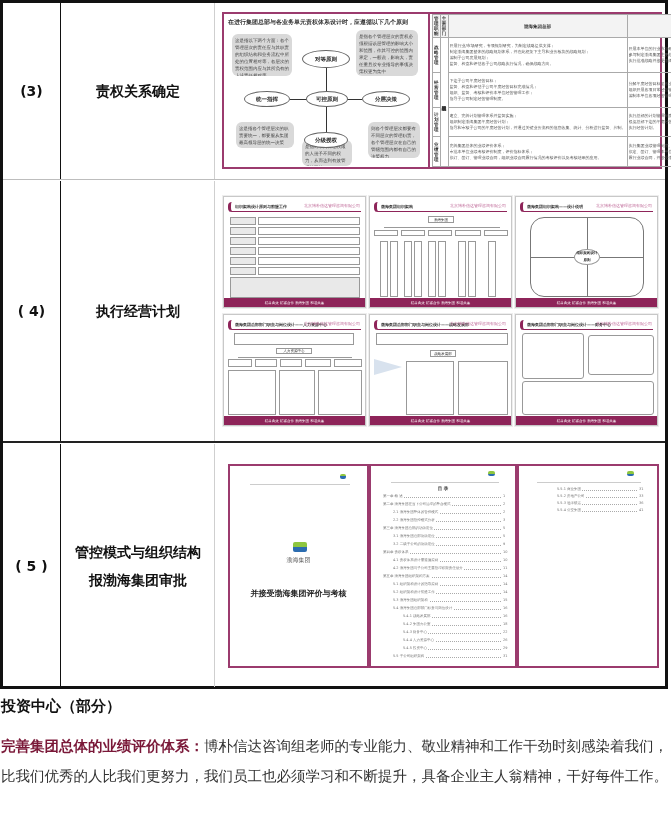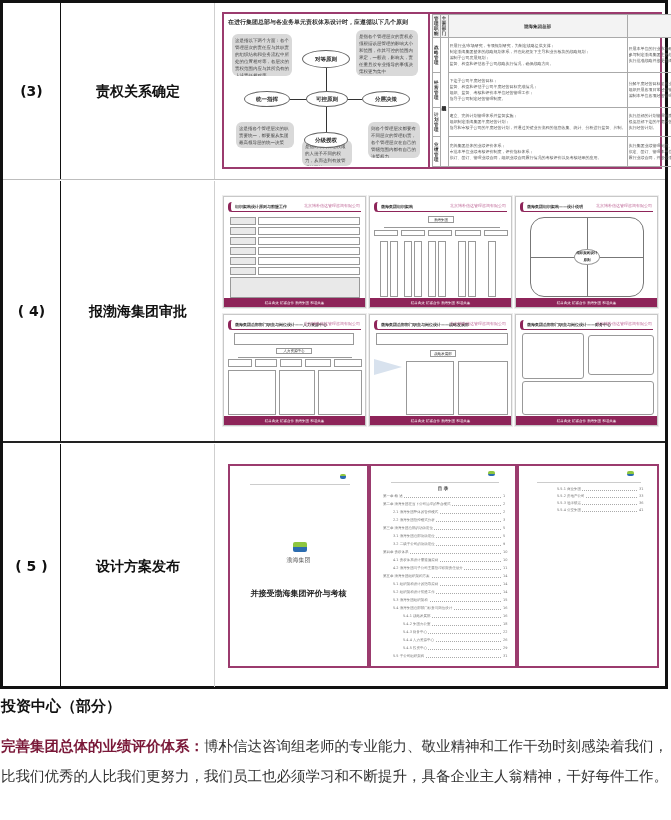--- a/index.html
+++ b/index.html
@@ -161,21 +161,21 @@
             </tr>
           </tbody>
             </table>
         </div>
       </div>
     </div>
   </div>
 
   <div class="row row4">
     <div class="cell-num">( 4)</div>
-    <div class="cell-title">报渤海集团审批</div>
+    <div class="cell-title">执行经营计划</div>
     <div class="cell-img">
 
       <div class="slide" style="left:8px;top:15px;">
         <div class="slide-head">
             <span class="t">组织架构设计原则与前提工作</span>
             <span class="brand">北京博朴信达管理咨询有限公司</span>
           </div>
         <div class="sbox grey" style="left:6px;top:20px;width:26px;height:8px;"></div>
           <div class="sbox" style="left:34px;top:20px;width:102px;height:8px;"></div>
         <div class="sbox grey" style="left:6px;top:30px;width:26px;height:8px;"></div>
@@ -271,21 +271,22 @@
         <div class="slide-foot">精益高效  精诚合作  渤海集团  和谐共赢</div>
       </div>
 
     </div>
   </div>
 
   <div class="row row5">
     <div class="cell-num">( 5 )</div>
     <div class="cell-title">
       <div>
-        <div>设计方案发布</div>
+        <div>管控模式与组织结构</div>
+        <div>报渤海集团审批</div>
       </div>
     </div>
     <div class="cell-img">
 
       <div class="page" style="left:13px;top:20px;width:141px;height:204px;">
         <div style="position:absolute;left:20px;top:18px;width:100px;height:1px;background:#ccc;"></div>
         <div class="page-logo" style="left:110px;top:8px;width:6px;height:5px;"></div>
         <div class="page-logo" style="left:63px;top:76px;width:14px;height:10px;"></div>
         <div style="position:absolute;left:0;right:0;top:90px;text-align:center;font-size:6px;color:#555;">渤海集团</div>
         <div style="position:absolute;left:0;right:0;top:122px;text-align:center;font-size:8px;font-weight:bold;color:#222;">并接受渤海集团评价与考核</div>

